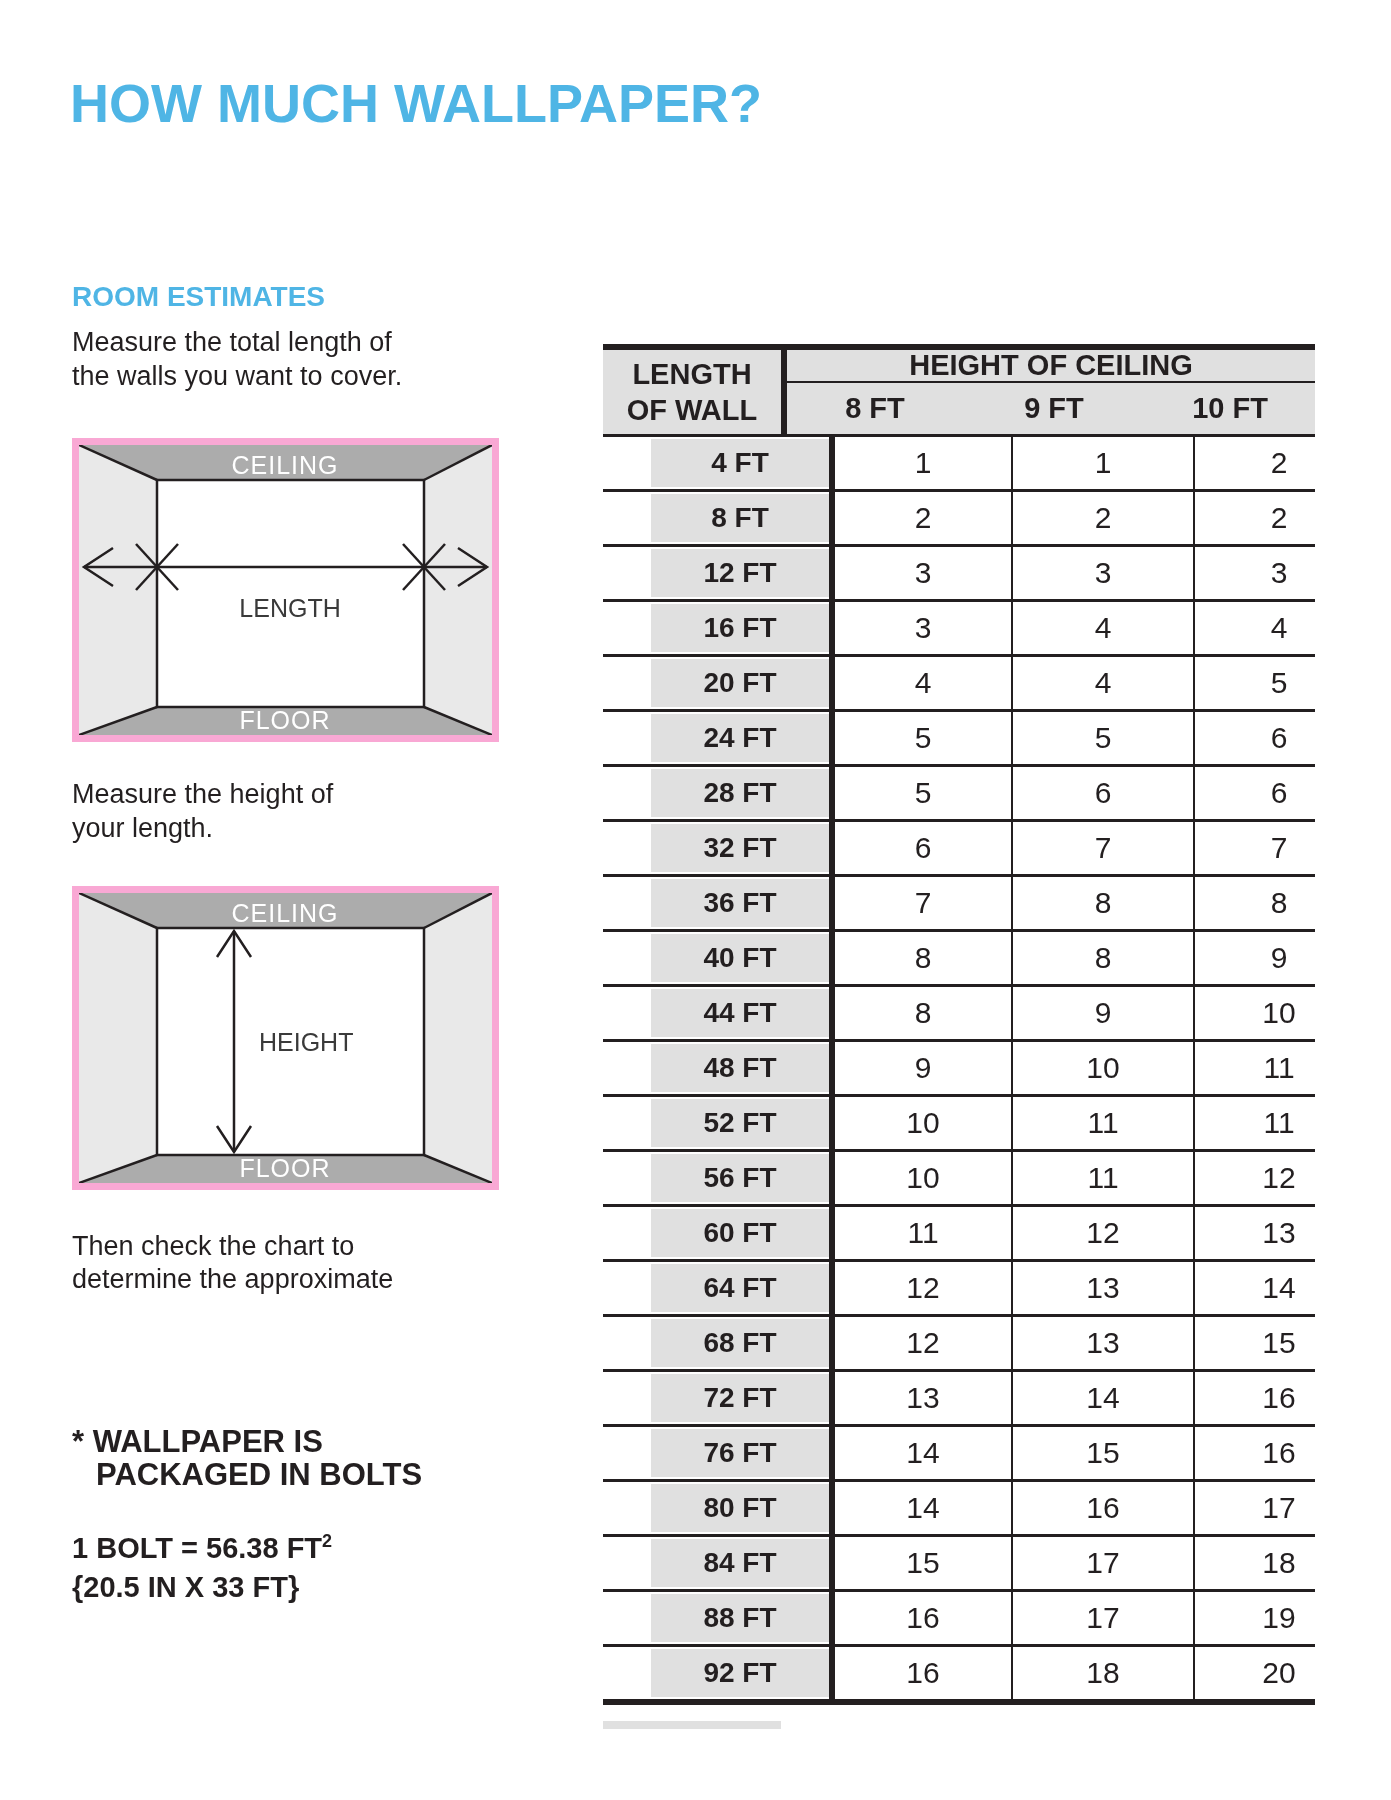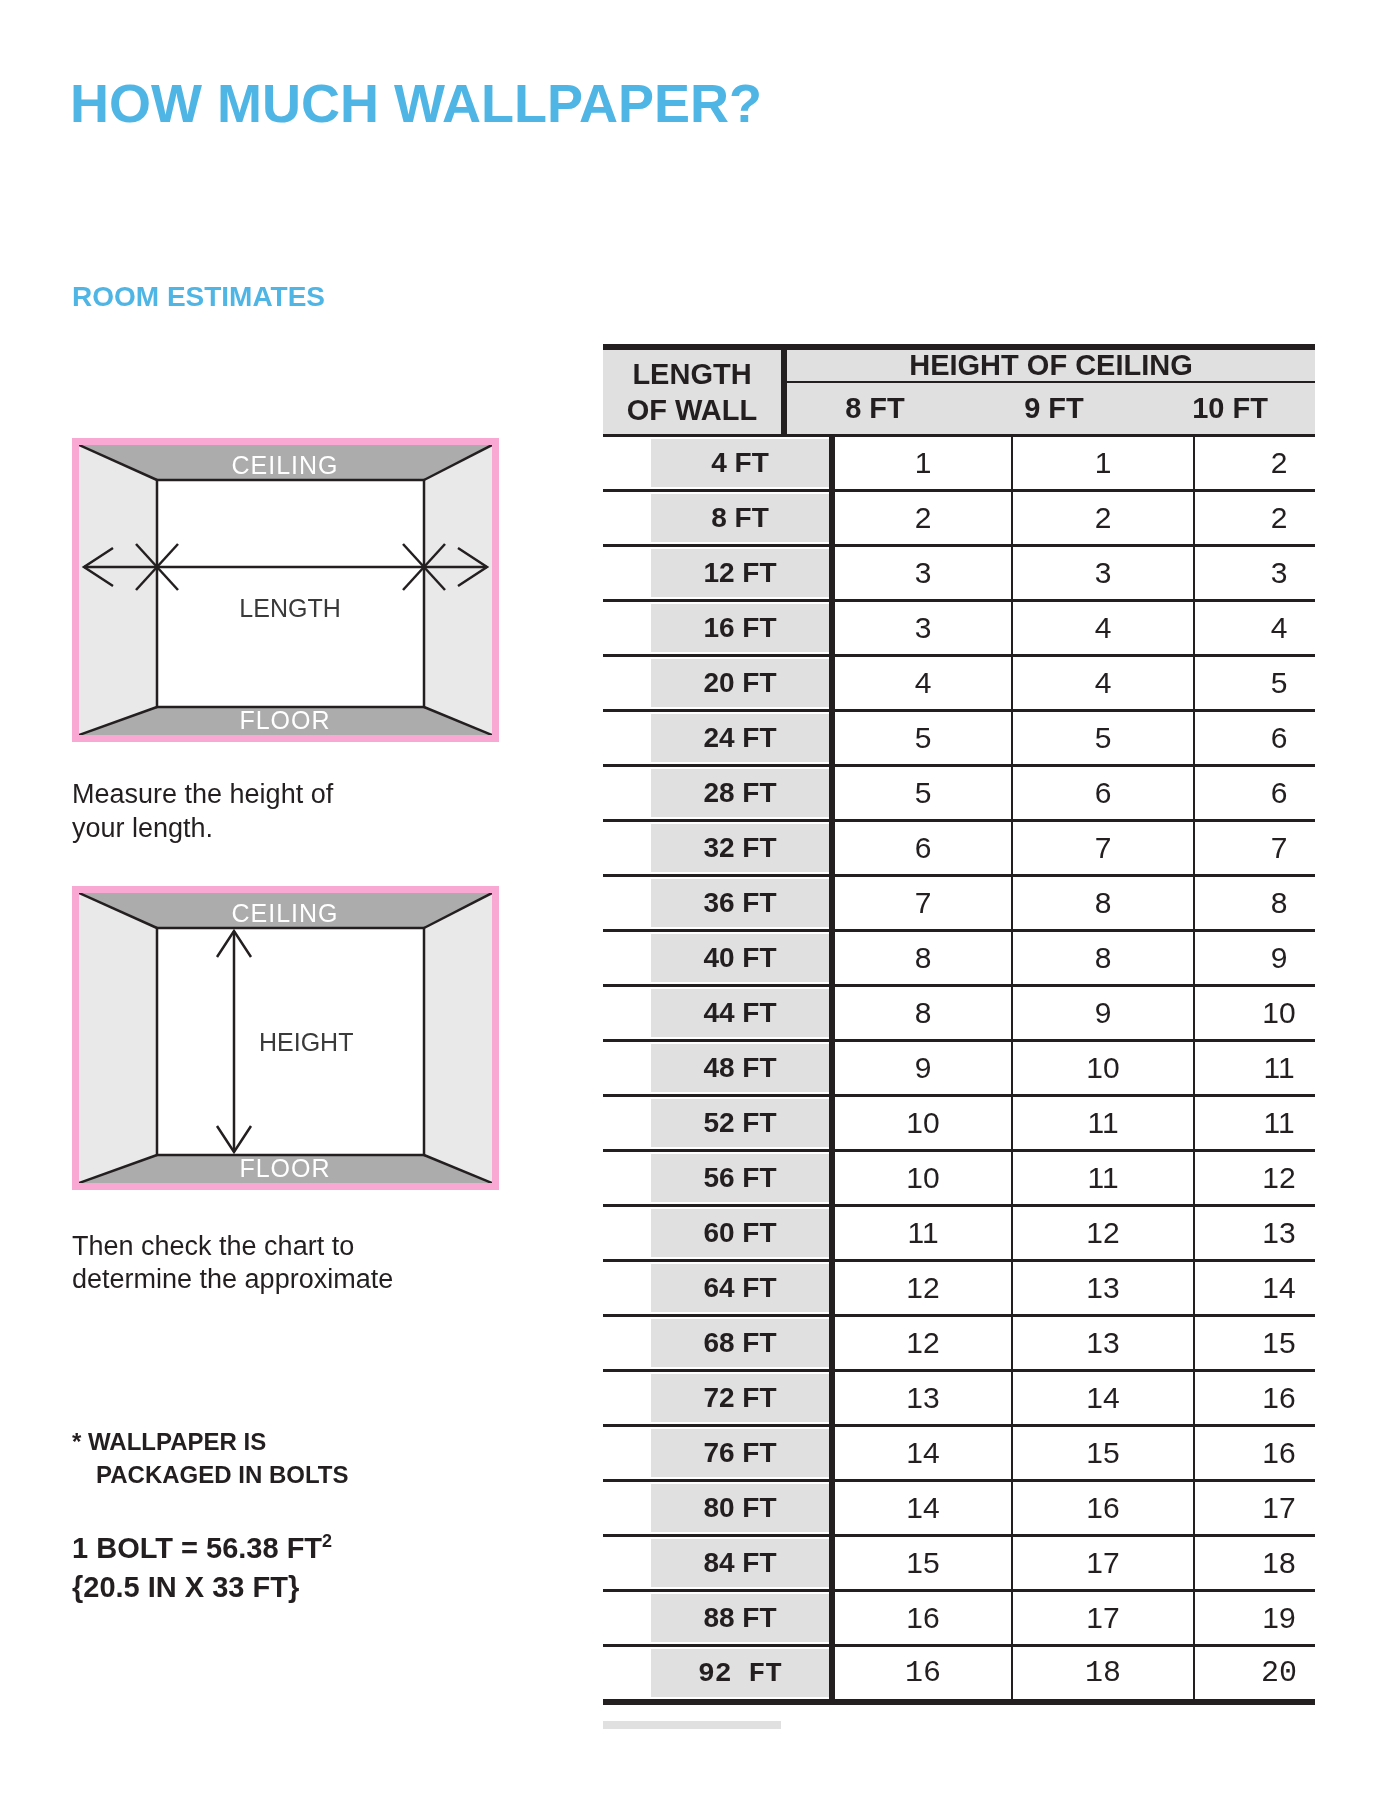--- a/index.html
+++ b/index.html
@@ -9,57 +9,61 @@
 
   .main-title{left:70px;top:72px;font-size:54px;font-weight:bold;color:#4FB5E5;letter-spacing:0px;}
   .sec-head{top:281px;font-size:28px;font-weight:bold;color:#4FB5E5;}
   .para{font-size:27px;line-height:34px;color:#231F20;}
 
   
   .diagram{width:413px;height:290px;border:7px solid #f9a8d4;background:#fff;}
   .dim-text{font-size:25px;fill:#3a3a3a;}
   .wall-text{font-size:25px;fill:#ffffff;letter-spacing:1px;}
 
-  .footnote{font-size:24px;font-weight:bold;line-height:33px;}
+  .footnote{font-size:31px;font-weight:bold;line-height:33px;}
   .footnote .indent{padding-left:24px;}
   .boltinfo{font-size:29px;font-weight:bold;line-height:39px;}
   .boltinfo sup{font-size:18px;}
 
   
   .tbl-head{left:603px;top:281px;width:712px;text-align:center;font-size:28px;font-weight:bold;color:#4FB5E5;}
   .tbl{left:603px;top:344px;width:712px;}
   .tbl .topbar{height:6px;background:#231F20;}
   .thead{display:grid;grid-template-columns:178px 6px 528px;}
   .th-lbl{background:#E0E0E0;display:flex;flex-direction:column;align-items:center;justify-content:center;
           font-size:29px;font-weight:bold;line-height:36px;}
   .th-dvd{background:#231F20;}
   .th-right .r1{height:31px;background:#E0E0E0;display:flex;align-items:center;justify-content:center;
                 font-size:29px;font-weight:bold;}
   .th-right .hr{height:2px;background:#231F20;}
   .th-right .r2{height:51px;background:#E0E0E0;display:grid;grid-template-columns:176px 182px 170px;}
   .th-right .r2 span{display:flex;align-items:center;justify-content:center;font-size:29px;font-weight:bold;}
   .hdiv{height:3px;background:#231F20;}
   .t-row{display:grid;grid-template-columns:178px 6px 176px 2px 180px 2px 168px;height:52px;border-bottom:3px solid #231F20;padding-left:48px;}
-  .t-row:last-child{border-bottom:6px solid #231F20;font-family:Liberation Mono, monospace;}
+  .t-row:last-child{border-bottom:6px solid #231F20;}
   .t-lbl{background:#fff;padding:2px 0;}
   .t-lbl-inner{background:#E0E0E0;height:100%;display:flex;align-items:center;justify-content:center;
                font-size:28px;font-weight:bold;}
   .t-dvd,.t-line{background:#231F20;}
   .t-cell{background:#fff;display:flex;align-items:center;justify-content:center;font-size:30px;}
   .stub{left:603px;top:1721px;width:178px;height:8px;background:#E0E0E0;}
 </style>
 </head>
 <body>
 
 <div class="page">
 
   <div class="abs main-title">HOW MUCH WALLPAPER?</div>
 
   <div class="abs sec-head" style="left:72px;">ROOM ESTIMATES</div>
 
+  <div class="abs para" style="left:72px;top:325px;">
+    <div>Measure the total length of</div>
+    <div>the walls you want to cover.</div>
+  </div>
 
   <div class="abs diagram" style="left:72px;top:438px;">
     <svg width="413" height="290" viewBox="0 0 413 290">
       <polygon points="0,0 413,0 345,35 78,35" fill="#ACACAC"></polygon>
       <polygon points="0,290 78,262 345,262 413,290" fill="#ACACAC"></polygon>
       <polygon points="0,0 78,35 78,262 0,290" fill="#E9E9E9"></polygon>
       <polygon points="413,0 345,35 345,262 413,290" fill="#E9E9E9"></polygon>
       <rect x="78" y="35" width="267" height="227" fill="#ffffff" stroke="#231F20" stroke-width="2.5"></rect>
       <line x1="0" y1="0" x2="78" y2="35" stroke="#231F20" stroke-width="2.5"></line>
       <line x1="413" y1="0" x2="345" y2="35" stroke="#231F20" stroke-width="2.5"></line>

